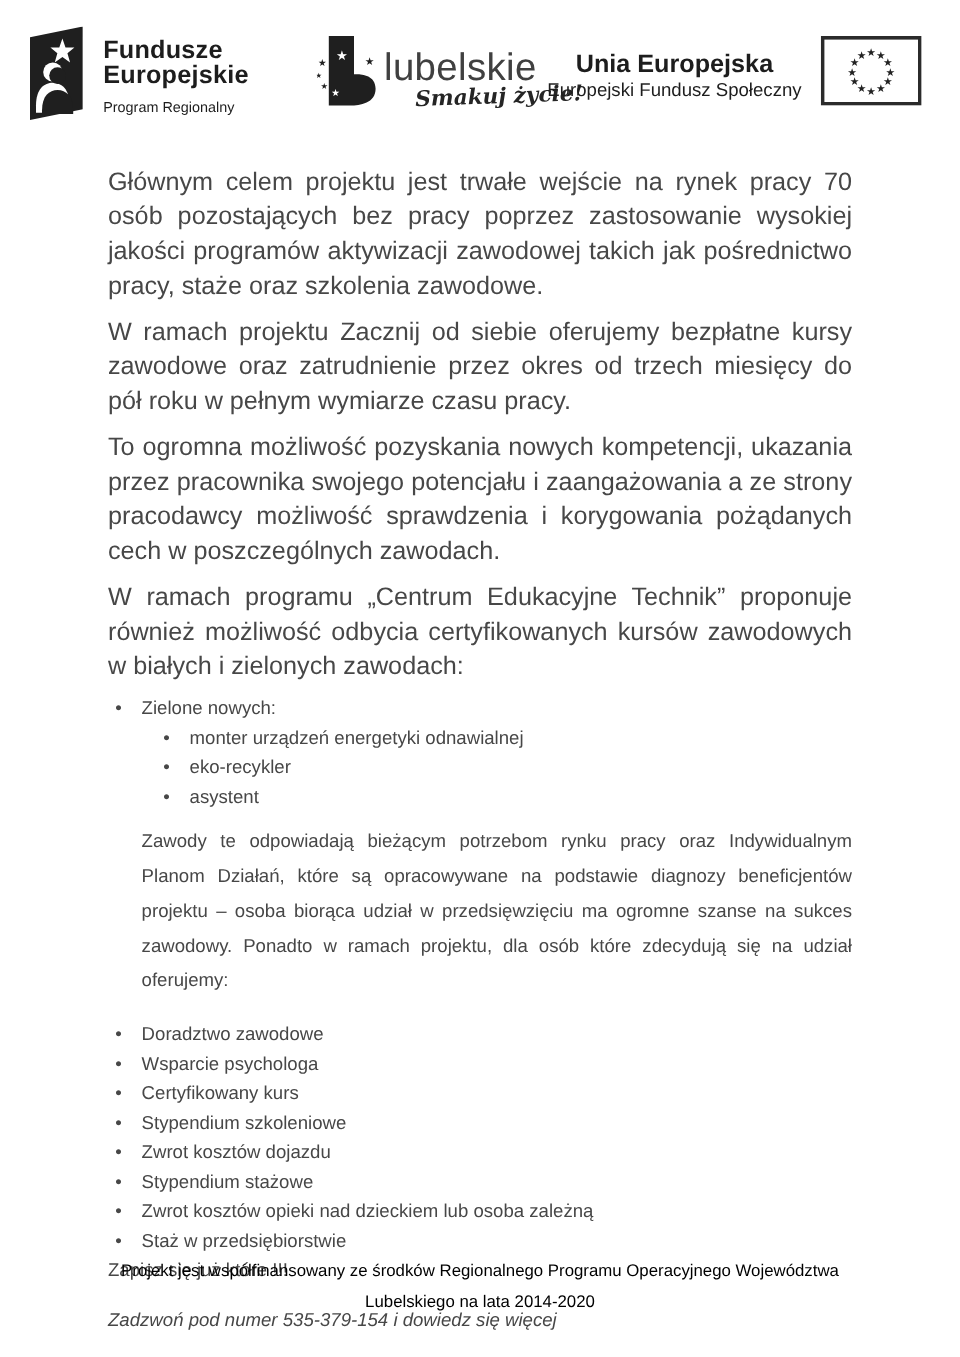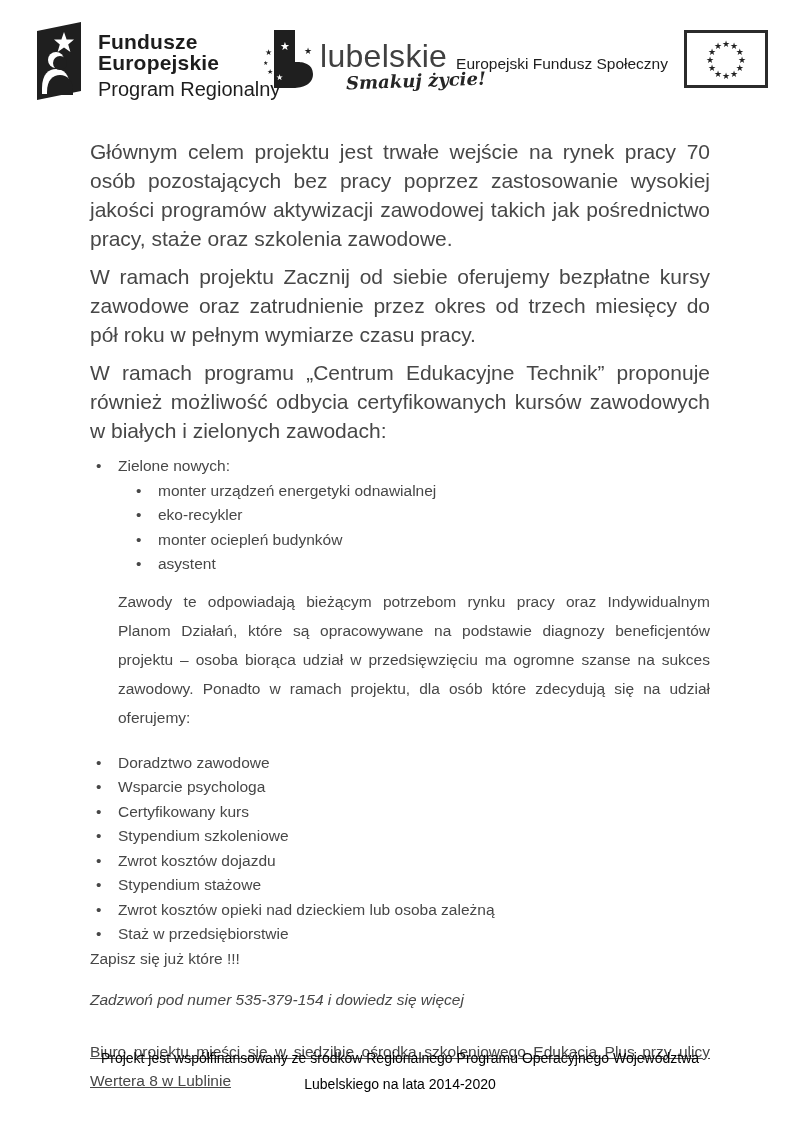--- a/index.html
+++ b/index.html
@@ -6,24 +6,24 @@
   .page{
     position:relative;
     width:800px;height:1131px;
     margin:0 auto;
     background:#ffffff;
     font-family:"Liberation Sans", sans-serif;
     color:#474747;
     overflow:hidden;
   }
   
-  .logo-fe{position:absolute;left:37px;top:22px;display:flex;align-items:flex-start;}
+  .logo-fe{position:absolute;left:25px;top:22px;display:flex;align-items:flex-start;}
   .fe-text{margin-left:17px;margin-top:9px;color:#1d1d1d;}
   .fe-line{font-weight:bold;font-size:21px;line-height:21px;letter-spacing:0.2px;}
-  .fe-sub{font-size:20px;line-height:16px;margin-top:8px;font-weight:normal;color:#1d1d1d;}
+  .fe-sub{font-size:12px;line-height:16px;margin-top:8px;font-weight:normal;color:#1d1d1d;}
 
   .logo-lub{position:absolute;left:264px;top:28px;display:flex;align-items:flex-start;}
   .lub-text{margin-left:4px;margin-top:14px;}
   .lub-title{font-size:32px;line-height:28px;color:#404040;letter-spacing:0.3px;}
   .lub-tagline{font-family:"DejaVu Serif", serif;font-style:italic;font-weight:bold;font-size:18px;line-height:20px;color:#252525;margin-top:1px;margin-left:26px;transform:rotate(-2deg);}
 
   .logo-eu{position:absolute;right:32px;top:30px;display:flex;align-items:center;}
   .eu-text{text-align:center;margin-right:16px;color:#1d1d1d;margin-top:4px;}
   .eu-title{font-weight:bold;font-size:21px;line-height:24px;}
   .eu-sub{font-size:15.5px;line-height:19px;}
@@ -85,20 +85,21 @@
         </svg>
       </span>
       <div class="lub-text">
         <div class="lub-title">lubelskie</div>
         <div class="lub-tagline">Smakuj życie!</div>
       </div>
     </div>
 
     <div class="logo-eu">
       <div class="eu-text">
+        <div class="eu-title">Unia Europejska</div>
         <div class="eu-sub">Europejski Fundusz Społeczny</div>
       </div>
       <span>
         <svg width="84" height="58" viewBox="0 0 84 58" aria-hidden="true">
           <rect x="1.5" y="1.5" width="81" height="55" fill="#ffffff" stroke="#2b2b2b" stroke-width="3"></rect>
           <g fill="#222222" font-size="9" text-anchor="middle">
             <text x="42" y="17">★</text>
             <text x="50" y="19.1">★</text>
             <text x="55.9" y="25">★</text>
             <text x="58" y="33">★</text>
@@ -113,27 +114,27 @@
           </g>
         </svg>
       </span>
     </div>
   </header>
 
   <main class="content">
 
     <p class="para">Głównym celem projektu jest trwałe wejście na rynek pracy 70 osób pozostających bez pracy poprzez zastosowanie wysokiej jakości programów aktywizacji zawodowej takich jak pośrednictwo pracy, staże oraz szkolenia zawodowe.</p>
     <p class="para">W ramach projektu Zacznij od siebie  oferujemy bezpłatne kursy zawodowe oraz zatrudnienie przez okres od trzech miesięcy do pół roku w pełnym wymiarze czasu pracy.</p>
+    <p class="para">To ogromna możliwość pozyskania nowych kompetencji, ukazania przez pracownika swojego potencjału i zaangażowania a ze strony pracodawcy możliwość sprawdzenia i korygowania pożądanych cech w poszczególnych zawodach.</p>
     <p class="para">W ramach programu „Centrum Edukacyjne Technik”  proponuje również możliwość odbycia certyfikowanych kursów zawodowych w białych i zielonych zawodach:</p>
 
     <div class="list">
       <div class="li1">Zielone nowych:</div>
       <div class="li2">monter urządzeń energetyki odnawialnej</div>
       <div class="li2">eko-recykler</div>
-      <div class="li2">monter ociepleń budynków</div>
       <div class="li2">asystent</div>
     </div>
 
     <p class="note">Zawody te odpowiadają bieżącym potrzebom rynku pracy oraz Indywidualnym Planom Działań, które są opracowywane na podstawie diagnozy beneficjentów projektu – osoba biorąca udział w przedsięwzięciu ma ogromne szanse na sukces zawodowy. Ponadto w ramach projektu, dla osób które zdecydują się na udział oferujemy:</p>
 
     <div class="list">
       <div class="li1">Doradztwo zawodowe</div>
       <div class="li1">Wsparcie psychologa</div>
       <div class="li1">Certyfikowany kurs</div>
       <div class="li1">Stypendium szkoleniowe</div>

